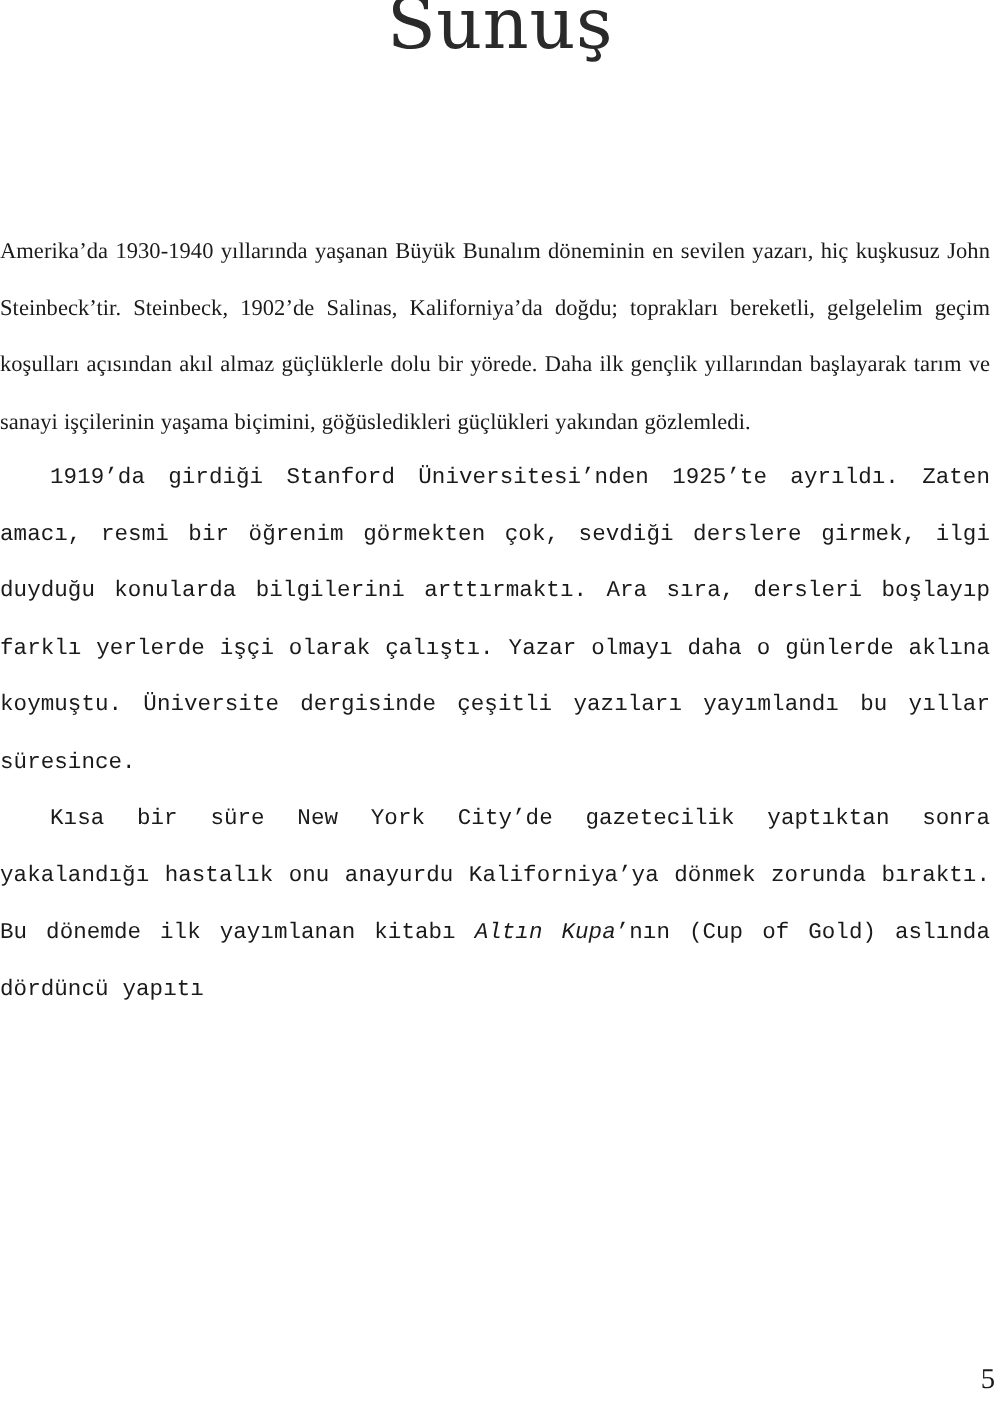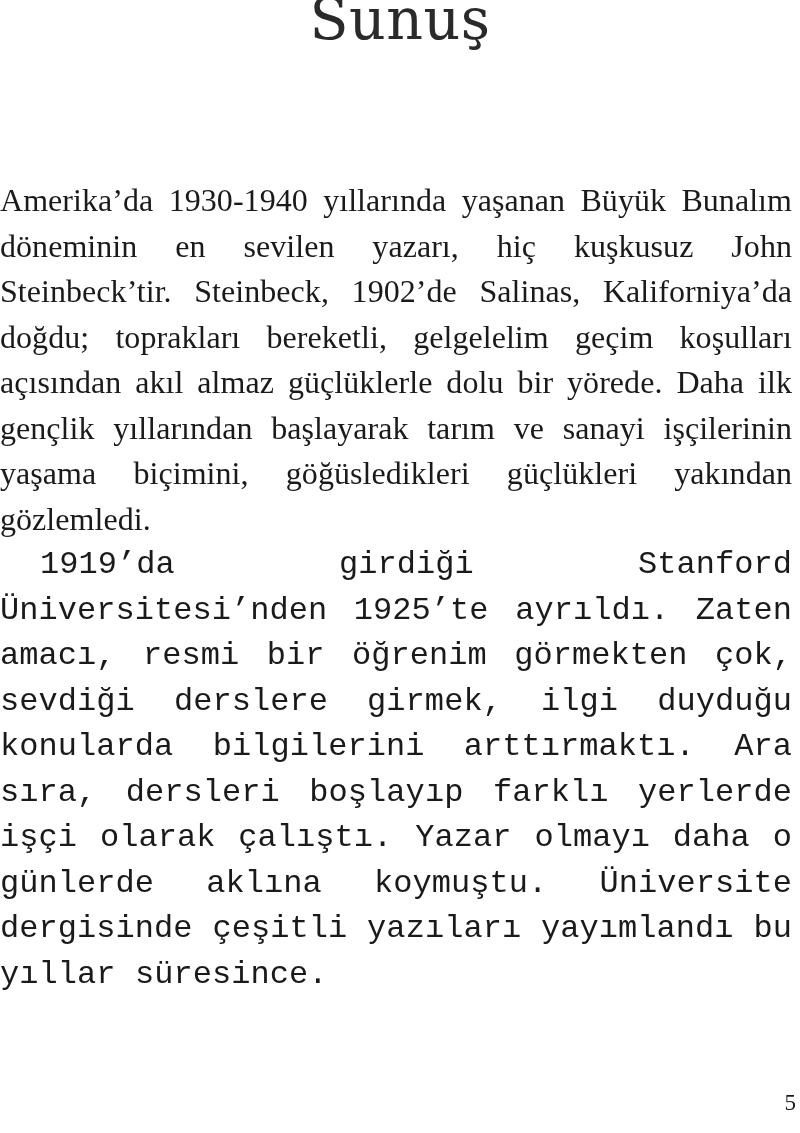--- a/index.html
+++ b/index.html
@@ -45,21 +45,21 @@
     left: 0px;
     width: 800px;
     padding: 0 8px 0 0;
     box-sizing: border-box;
   }
 
   .para {
     margin: 0;
     text-align: justify;
     text-justify: inter-word;
-    font-size: 32px;
+    font-size: 18px;
     line-height: 45.5px;
     letter-spacing: 0.05px;
     word-spacing: 0.3px;
     hyphens: manual;
   }
 
   .para + .para {
     text-indent: 40px;
     font-family: Liberation Mono, monospace;
   }
@@ -80,17 +80,18 @@
 </head>
 <body>
 
 <div class="page">
 
   <h1 class="page-title">Sunuş</h1>
 
   <div class="body-text">
     <p class="para">Amerika’da 1930-1940 yıllarında yaşanan Büyük Bunalım döneminin en sevilen yazarı, hiç kuşkusuz John Steinbeck’tir. Steinbeck, 1902’de Salinas, Kaliforniya’da doğdu; toprakları bereketli, gelgelelim geçim koşulları açısından akıl almaz güçlüklerle dolu bir yörede. Daha ilk gençlik yıllarından başlayarak tarım ve sanayi işçilerinin yaşama biçimini, göğüsledikleri güçlükleri yakından gözlemledi.</p>
     <p class="para">1919’da girdiği Stanford Üniversitesi’nden 1925’te ayrıldı. Zaten amacı, resmi bir öğrenim görmekten çok, sevdiği derslere girmek, ilgi duyduğu konularda bilgilerini arttırmaktı. Ara sıra, dersleri boşlayıp farklı yerlerde işçi olarak çalıştı. Yazar olmayı daha o günlerde aklına koymuştu. Üniversite dergisinde çeşitli yazıları yayımlandı bu yıllar süresince.</p>
+    <p class="para">Kısa bir süre New York City’de gazetecilik yaptıktan sonra yakalandığı hastalık onu anayurdu Kaliforniya’ya dönmek zorunda bıraktı. Bu dönemde ilk yayımlanan kitabı <em>Altın Kupa</em>’nın (Cup of Gold) aslında dördüncü yapıtı</p>
   </div>
 
   <div class="page-number">5</div>
 
 </div>
 
 </body></html>

